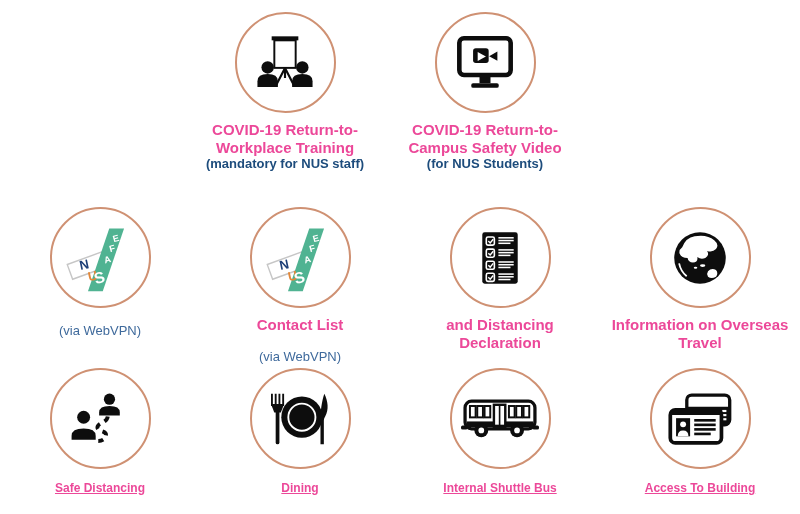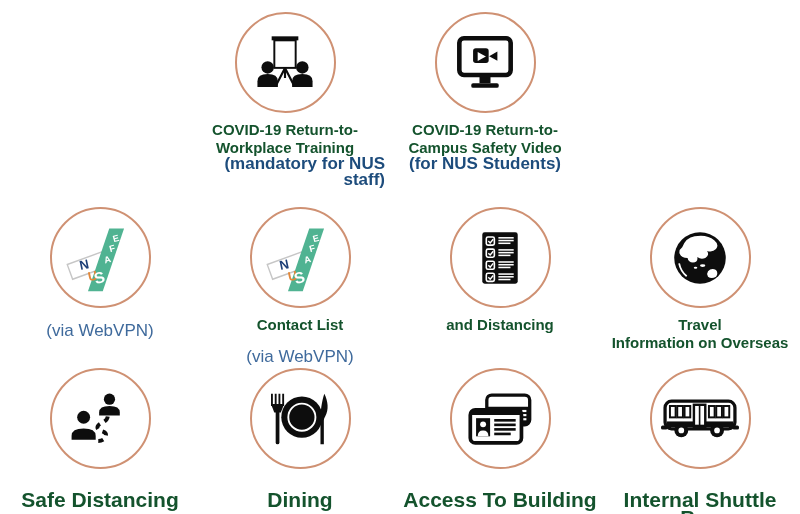--- a/index.html
+++ b/index.html
@@ -8,24 +8,24 @@
   .grid-row{display:grid;grid-template-columns:repeat(4,200px);}
   .row1{height:195px;padding-top:12px;box-sizing:border-box;margin-left:-15px;}
   .row1 .item:nth-of-type(1){grid-column:2;}
   .row1 .item:nth-of-type(2){grid-column:3;}
   .row2{height:170px;padding-top:12px;box-sizing:border-box;}
   .row3{padding-top:3px;box-sizing:border-box;}
   .item{display:flex;flex-direction:column;align-items:center;}
   .circle{width:101px;height:101px;box-sizing:border-box;border:2px solid #cf9173;
           border-radius:50%;background:#fff;display:flex;align-items:center;
           justify-content:center;flex:0 0 auto;cursor:pointer;}
-  .label{margin-top:8px;text-align:center;color:#14532d;font-weight:bold;
+  .label{margin-top:8px;text-align:center;color:#ec4899;font-weight:bold;
          font-size:15px;line-height:17.5px;max-width:196px;}
-  .row3 .label{margin-top:22px;font-size:21px;}
-  .sub{text-align:right;color:#1d4c7c;font-size:17px;line-height:16px;}
+  .row3 .label{margin-top:11px;font-size:12px;text-decoration:underline;}
+  .sub{text-align:right;color:#1d4c7c;font-size:13px;line-height:16px;}
   .row1 .sub{font-weight:bold;}
   .row2 .sub{font-weight:normal;color:#3f6a9c;margin-top:15px;}
   svg{display:block;}
   .ink{fill:#0d0d0d;}
   .ink-s{stroke:#0d0d0d;fill:none;}
 </style>
 </head>
 <body>
 
 <div class="page">
@@ -138,37 +138,38 @@
               <rect x="34" y="43.4" width="19" height="1.9"></rect>
               <rect x="34" y="46.8" width="15" height="1.9"></rect>
             <rect x="34" y="55" width="19" height="1.9"></rect>
               <rect x="34" y="58.4" width="19" height="1.9"></rect>
               <rect x="34" y="61.8" width="15" height="1.9"></rect>
           </g>
         </svg>
       </div>
       <div class="label">
         <div>and Distancing</div>
+        <div>Declaration</div>
       </div>
     </div>
 
     <div class="item">
       <div class="circle">
         <svg width="64" height="64" viewBox="0 0 72 72">
           <circle class="ink" cx="36" cy="36" r="29"></circle>
           <path fill="#fff" d="M16 24 Q20 13 30 11.5 Q44 9 52 16 Q58 21 54 26 Q50 30 44 28 Q47 33 42 36 Q37 38 33 35 Q34 41 28 41 Q23 41 22 36 Q15 36 13 31 Q12 27 16 24 Z"></path>
           <path fill="#fff" d="M45 51 Q49 46.5 54 49.5 Q57 53 54 57 Q49 60 45 57 Q43 54 45 51 Z"></path>
           <ellipse fill="#fff" cx="39" cy="44.5" rx="3" ry="1.6"></ellipse>
           <ellipse fill="#fff" cx="31" cy="47" rx="2" ry="1.2"></ellipse>
           <path d="M12.5 42 A25 25 0 0 0 21 56.5" stroke="#fff" stroke-width="2" fill="none"></path>
         </svg>
       </div>
       <div class="label">
+        <div>Information on Overseas</div>
         <div>Travel</div>
-        <div>Information on Overseas</div>
       </div>
     </div>
   </div>
 
   <div class="grid-row row3">
 
     <div class="item">
       <div class="circle">
         <svg width="62" height="58" viewBox="0 0 72 64">
           <circle class="ink" cx="47" cy="9" r="6.5"></circle>
@@ -191,48 +192,20 @@
           <g class="ink-s" stroke-width="2">
             <path d="M6 4 V17 M10 4 V17 M14 4 V17 M18 4 V17"></path>
           </g>
           <polygon class="ink" points="5,15 19,15 15.5,24 8.5,24"></polygon>
           <rect class="ink" x="10" y="22" width="4" height="36" rx="2"></rect>
           <path class="ink" d="M62 4 c4 8 5 17 1 24 c-1 2 -1.5 3 -1.5 5 v25 h-3.6 v-25 c0 -12 1.5 -21 4.1 -29 z"></path>
         </svg>
       </div>
       <div class="label">
         <div>Dining</div>
-      </div>
-    </div>
-
-    <div class="item">
-      <div class="circle">
-        <svg width="66" height="58" viewBox="0 0 80 70">
-          <rect x="24" y="6" width="52" height="36" rx="6" fill="#fff" stroke="#0d0d0d" stroke-width="4"></rect>
-          <path class="ink" d="M24 20 h52 v16 a6 6 0 0 1 -6 6 h-40 a6 6 0 0 1 -6 -6 z"></path>
-          <g fill="#fff">
-            <rect x="67" y="24" width="5" height="2.6"></rect>
-            <rect x="67" y="29" width="5" height="2.6"></rect>
-            <rect x="67" y="34" width="5" height="2.6"></rect>
-          </g>
-          <rect x="4" y="24" width="62" height="40" rx="6" fill="#fff" stroke="#0d0d0d" stroke-width="4.5"></rect>
-          <path class="ink" d="M4 30 v-0.5 a6 6 0 0 1 6 -6 h50 a6 6 0 0 1 6 6 V30 z"></path>
-          <rect class="ink" x="11" y="34" width="17" height="22"></rect>
-          <circle cx="19.5" cy="41.5" r="3.6" fill="#fff"></circle>
-          <path d="M13 56 q0 -7 6.5 -7 q6.5 0 6.5 7 z" fill="#fff"></path>
-          <g class="ink">
-            <rect x="33" y="35" width="26" height="3.2"></rect>
-            <rect x="33" y="40.5" width="26" height="3.2"></rect>
-            <rect x="33" y="46" width="26" height="3.2"></rect>
-            <rect x="33" y="51.5" width="20" height="3.2"></rect>
-          </g>
-        </svg>
-      </div>
-      <div class="label">
-        <div>Access To Building</div>
       </div>
     </div>
 
     <div class="item">
       <div class="circle">
         <svg width="78" height="52" viewBox="0 0 96 64">
           <rect x="0" y="40" width="8" height="5" rx="2" class="ink"></rect>
           <rect x="88" y="40" width="8" height="5" rx="2" class="ink"></rect>
           <rect x="5" y="10" width="86" height="34" rx="8" fill="#fff" stroke="#0d0d0d" stroke-width="4"></rect>
           <rect x="7" y="35" width="82" height="7" class="ink"></rect>
@@ -250,14 +223,42 @@
           <circle class="ink" cx="25" cy="46" r="8.5"></circle>
             <circle cx="25" cy="46" r="3.5" fill="#fff"></circle>
           <circle class="ink" cx="69" cy="46" r="8.5"></circle>
             <circle cx="69" cy="46" r="3.5" fill="#fff"></circle>
         </svg>
       </div>
       <div class="label">
         <div>Internal Shuttle Bus</div>
       </div>
     </div>
+
+    <div class="item">
+      <div class="circle">
+        <svg width="66" height="58" viewBox="0 0 80 70">
+          <rect x="24" y="6" width="52" height="36" rx="6" fill="#fff" stroke="#0d0d0d" stroke-width="4"></rect>
+          <path class="ink" d="M24 20 h52 v16 a6 6 0 0 1 -6 6 h-40 a6 6 0 0 1 -6 -6 z"></path>
+          <g fill="#fff">
+            <rect x="67" y="24" width="5" height="2.6"></rect>
+            <rect x="67" y="29" width="5" height="2.6"></rect>
+            <rect x="67" y="34" width="5" height="2.6"></rect>
+          </g>
+          <rect x="4" y="24" width="62" height="40" rx="6" fill="#fff" stroke="#0d0d0d" stroke-width="4.5"></rect>
+          <path class="ink" d="M4 30 v-0.5 a6 6 0 0 1 6 -6 h50 a6 6 0 0 1 6 6 V30 z"></path>
+          <rect class="ink" x="11" y="34" width="17" height="22"></rect>
+          <circle cx="19.5" cy="41.5" r="3.6" fill="#fff"></circle>
+          <path d="M13 56 q0 -7 6.5 -7 q6.5 0 6.5 7 z" fill="#fff"></path>
+          <g class="ink">
+            <rect x="33" y="35" width="26" height="3.2"></rect>
+            <rect x="33" y="40.5" width="26" height="3.2"></rect>
+            <rect x="33" y="46" width="26" height="3.2"></rect>
+            <rect x="33" y="51.5" width="20" height="3.2"></rect>
+          </g>
+        </svg>
+      </div>
+      <div class="label">
+        <div>Access To Building</div>
+      </div>
+    </div>
   </div>
 </div>
 
 </body></html>

